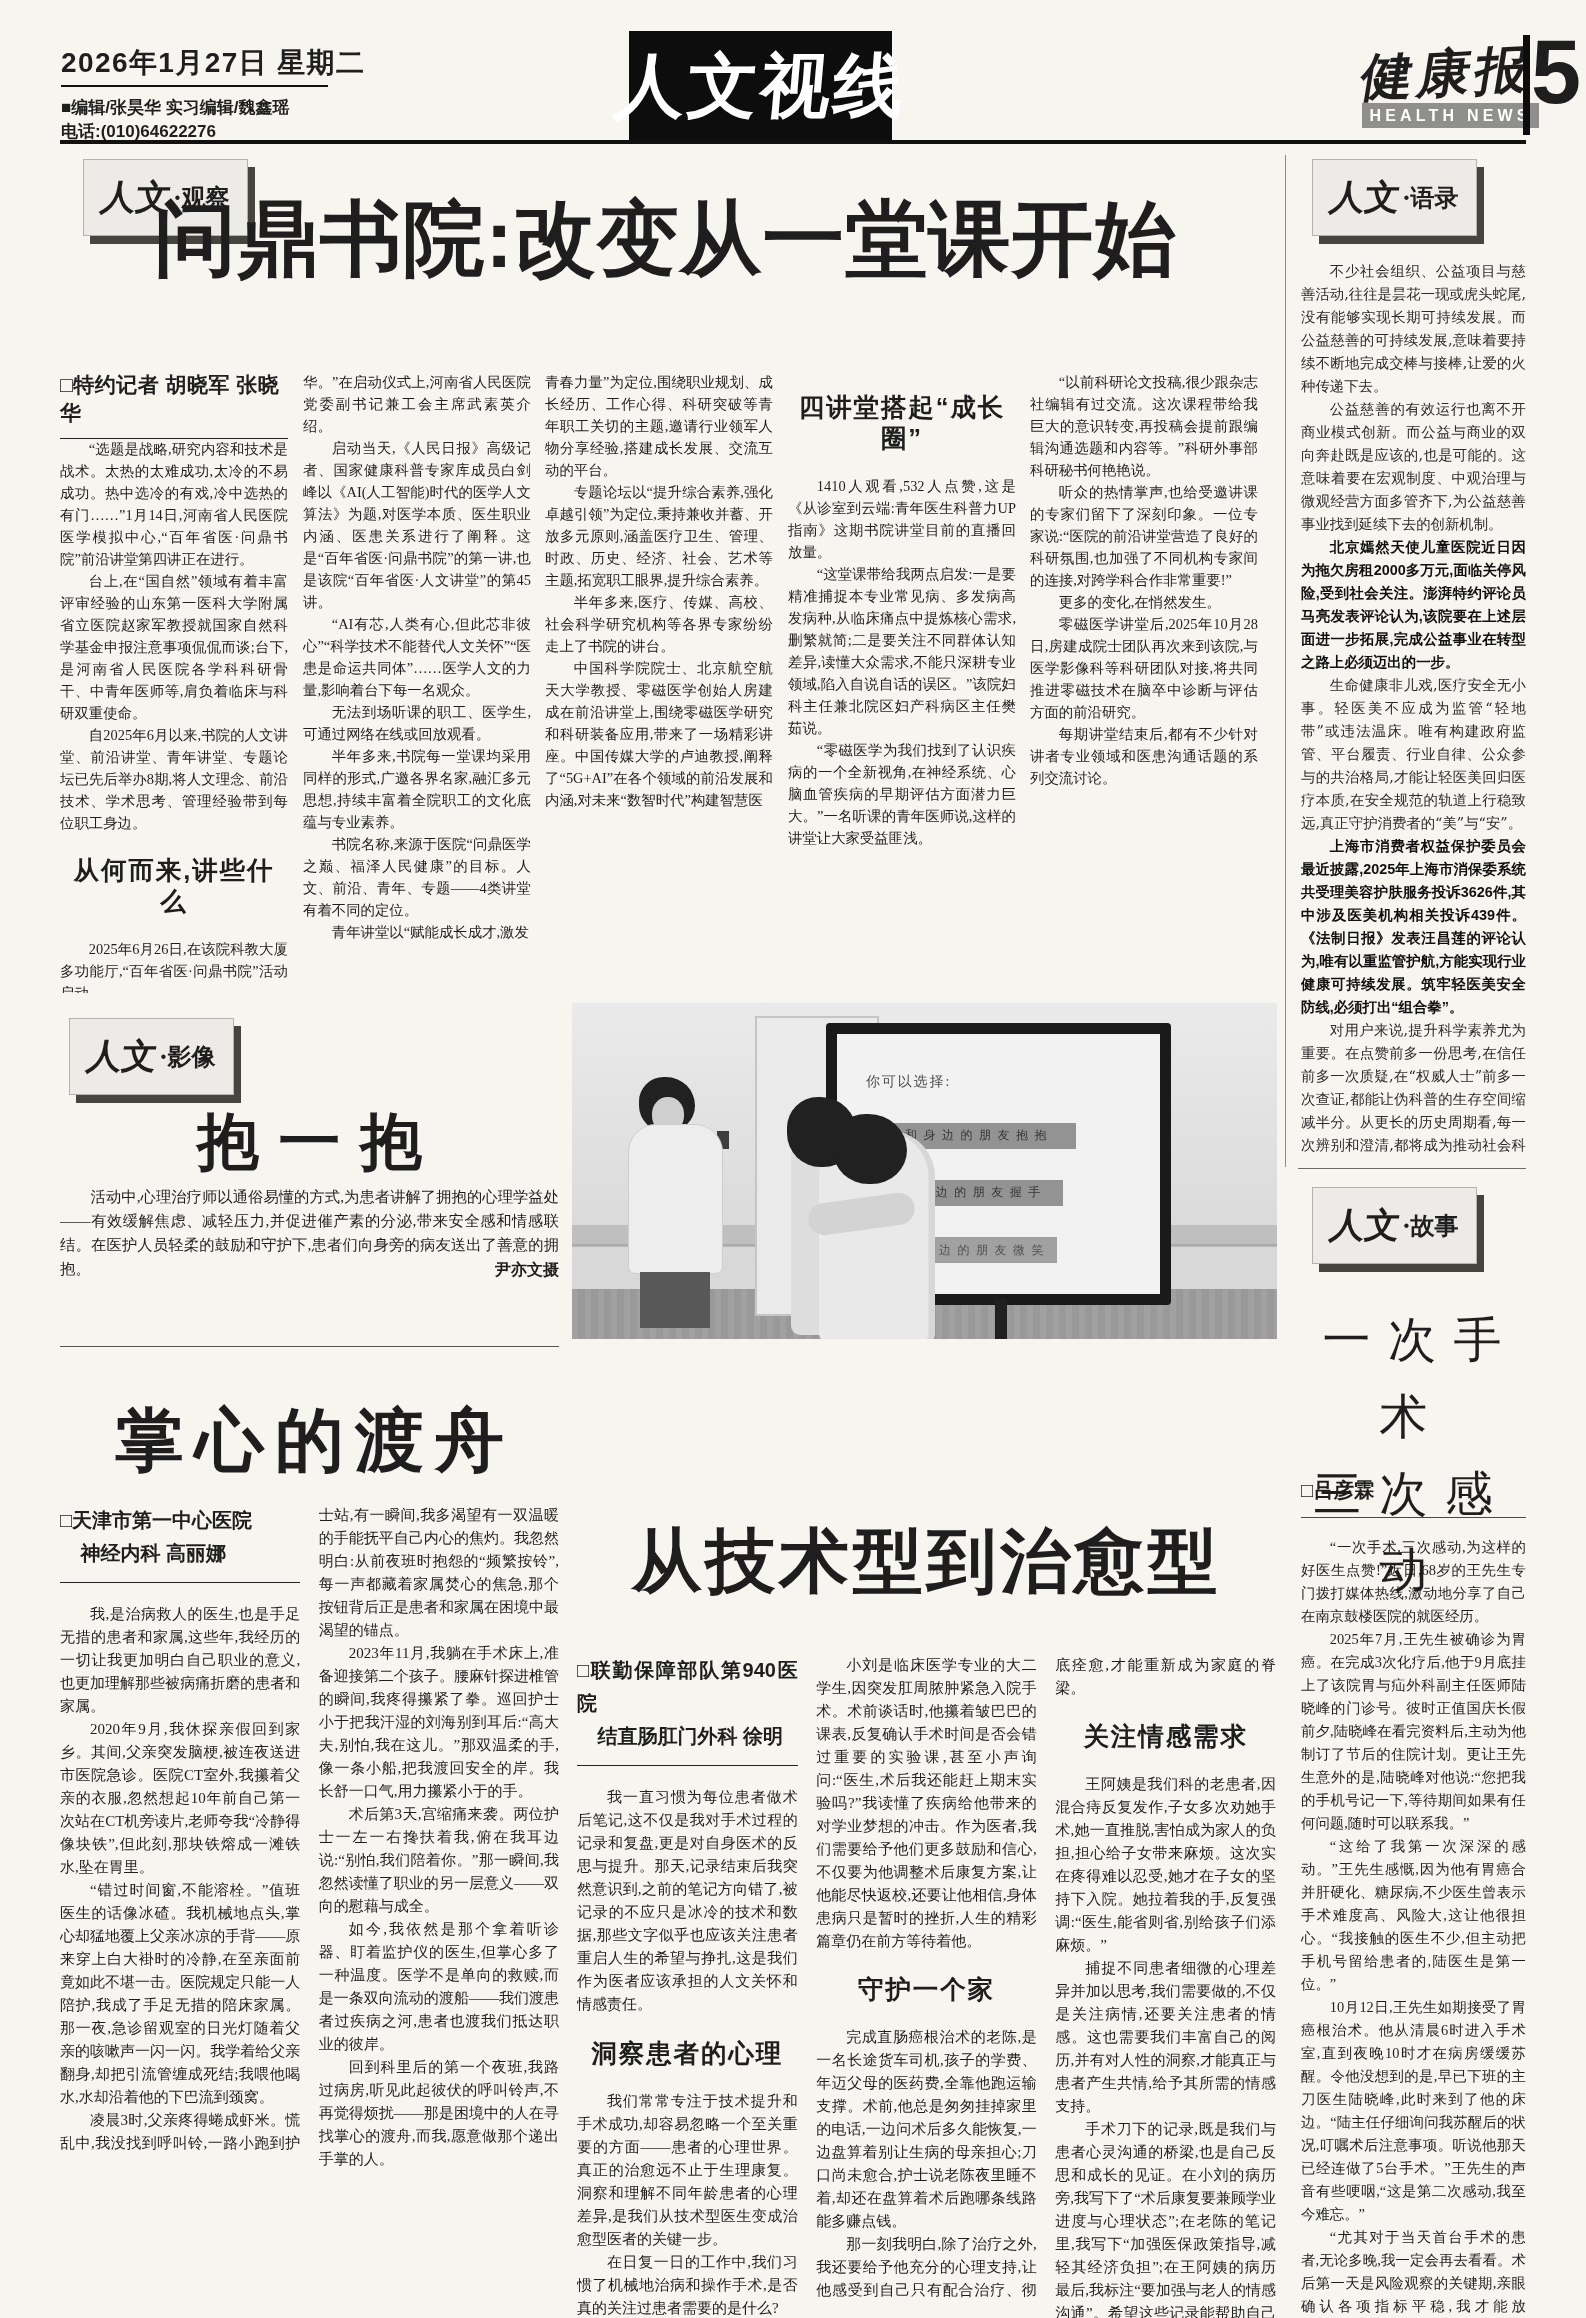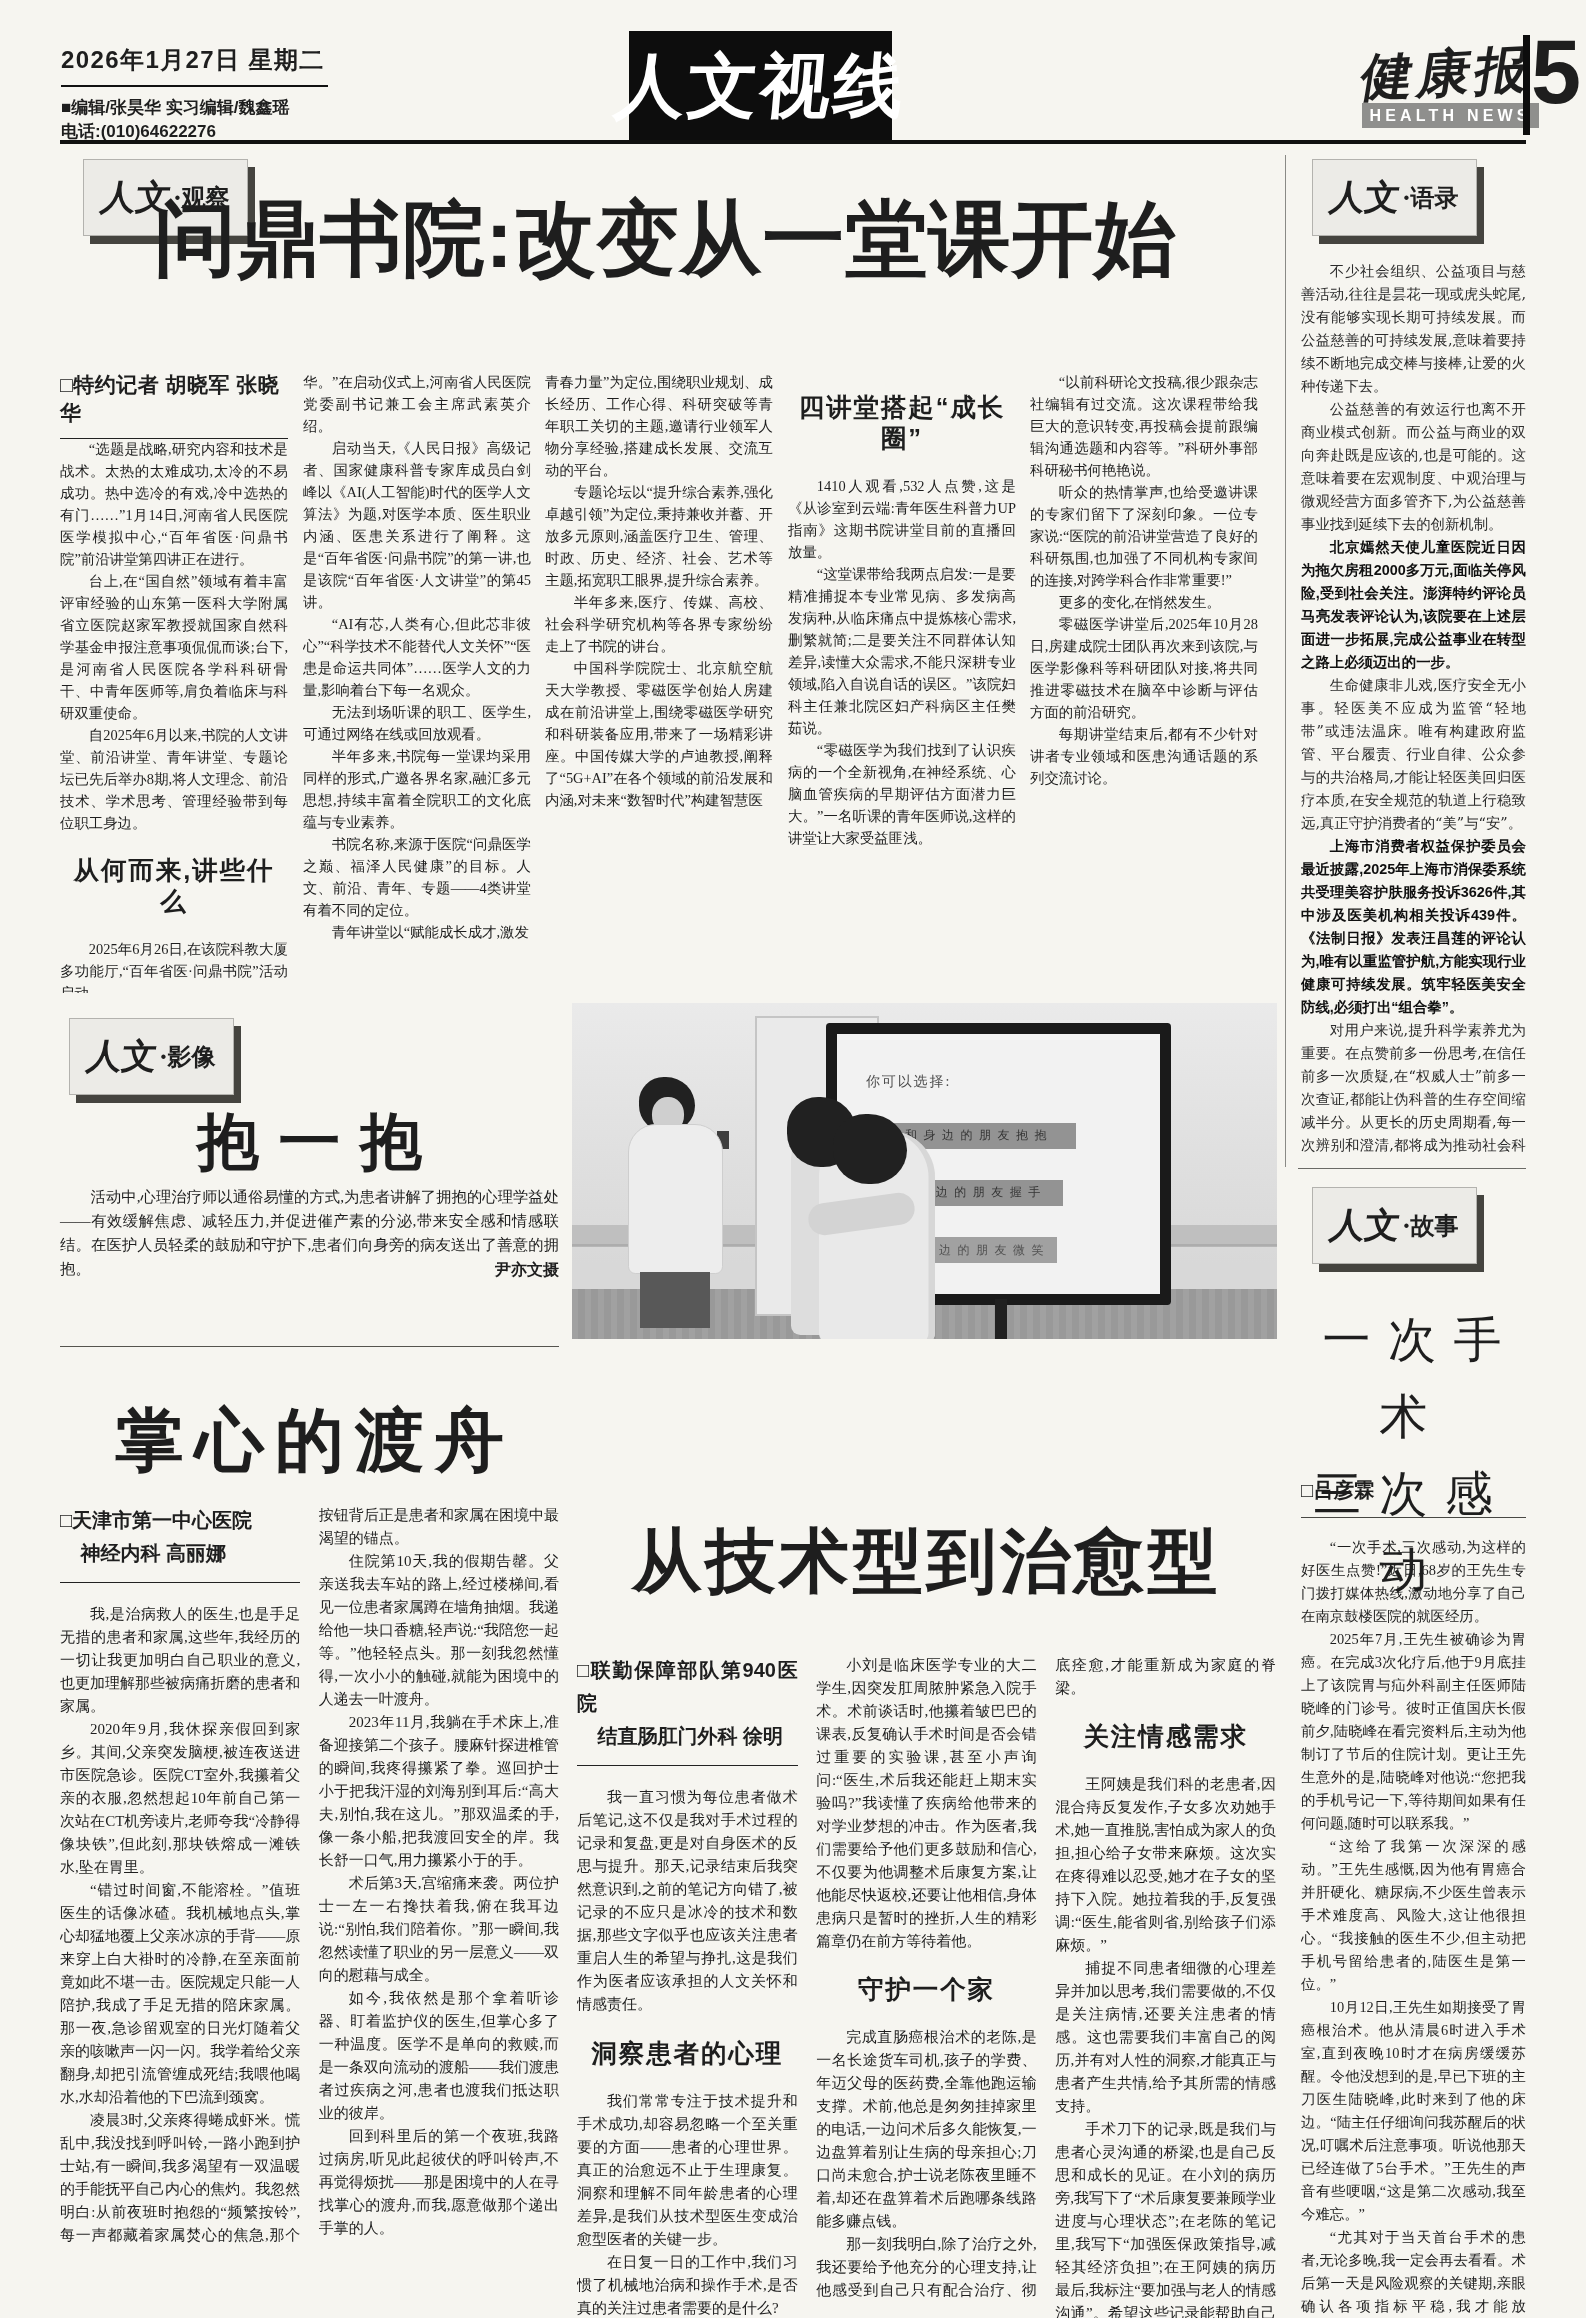--- a/index.html
+++ b/index.html
@@ -1,21 +1,21 @@
 <!DOCTYPE html>
 <html style="font-size:7.4px"><head>
 <meta charset="utf-8">
 <style>
   html,body{margin:0;padding:0;background:#e8e7e2;}
   .page{position:relative;width:1587px;height:2345px;background:#f6f5f0;
         font-family:"Liberation Serif","DejaVu Serif",serif;color:#1e1e1e;overflow:hidden;}
 
   
   .hdr-date{position:absolute;left:61px;top:44px;font-family:"Liberation Sans",sans-serif;
-            font-weight:700;font-size:24px;letter-spacing:1.4px;}
+            font-weight:700;font-size:28px;letter-spacing:1.4px;}
   .hdr-date-rule{position:absolute;left:61px;top:85px;width:267px;height:1.9px;background:#111;}
   .hdr-editors{position:absolute;left:61px;top:96px;font-family:"Liberation Sans",sans-serif;font-weight:700;font-size:17px;}
   .hdr-phone{position:absolute;left:61px;top:120px;font-family:"Liberation Sans",sans-serif;font-weight:700;font-size:17px;}
   .masthead-box{position:absolute;left:629px;top:31px;width:263px;height:111px;background:#0d0d0d;color:#fff;
                 display:flex;align-items:center;justify-content:center;}
   .masthead-text{font-size:70px;font-weight:900;font-family:"DejaVu Serif",serif;
                  transform:skewX(-5deg);letter-spacing:2.8px;white-space:nowrap;}
   .paper-name{position:absolute;left:1362px;top:39px;font-size:52px;font-weight:700;
               font-family:"DejaVu Serif",serif;transform:skewX(-12deg) rotate(-3deg);letter-spacing:4.6px;}
   .paper-en{position:absolute;left:1362px;top:103px;background:#8f8f8d;color:#fff;
@@ -255,21 +255,20 @@
   <h2 class="palm-title" style="margin:0;">掌心的渡舟</h2>
   <div class="flow palm-flow">
     <div class="flow-byline">
       <span>□天津市第一中心医院</span>
       <span class="l2">神经内科 高丽娜</span>
     </div>
   <p class="li-p">我,是治病救人的医生,也是手足无措的患者和家属,这些年,我经历的一切让我更加明白自己职业的意义,也更加理解那些被病痛折磨的患者和家属。</p>
       <p class="li-p">2020年9月,我休探亲假回到家乡。其间,父亲突发脑梗,被连夜送进市医院急诊。医院CT室外,我攥着父亲的衣服,忽然想起10年前自己第一次站在CT机旁读片,老师夸我“冷静得像块铁”,但此刻,那块铁熔成一滩铁水,坠在胃里。</p>
       <p class="li-p">“错过时间窗,不能溶栓。”值班医生的话像冰碴。我机械地点头,掌心却猛地覆上父亲冰凉的手背——原来穿上白大褂时的冷静,在至亲面前竟如此不堪一击。医院规定只能一人陪护,我成了手足无措的陪床家属。那一夜,急诊留观室的日光灯随着父亲的咳嗽声一闪一闪。我学着给父亲翻身,却把引流管缠成死结;我喂他喝水,水却沿着他的下巴流到颈窝。</p>
       <p class="li-p">凌晨3时,父亲疼得蜷成虾米。慌乱中,我没找到呼叫铃,一路小跑到护士站,有一瞬间,我多渴望有一双温暖的手能抚平自己内心的焦灼。我忽然明白:从前夜班时抱怨的“频繁按铃”,每一声都藏着家属焚心的焦急,那个按钮背后正是患者和家属在困境中最渴望的锚点。</p>
-      <p class="li-p">住院第10天,我的假期告罄。父亲送我去车站的路上,经过楼梯间,看见一位患者家属蹲在墙角抽烟。我递给他一块口香糖,轻声说:“我陪您一起等。”他轻轻点头。那一刻我忽然懂得,一次小小的触碰,就能为困境中的人递去一叶渡舟。</p>
       <p class="li-p">2023年11月,我躺在手术床上,准备迎接第二个孩子。腰麻针探进椎管的瞬间,我疼得攥紧了拳。巡回护士小于把我汗湿的刘海别到耳后:“高大夫,别怕,我在这儿。”那双温柔的手,像一条小船,把我渡回安全的岸。我长舒一口气,用力攥紧小于的手。</p>
       <p class="li-p">术后第3天,宫缩痛来袭。两位护士一左一右搀扶着我,俯在我耳边说:“别怕,我们陪着你。”那一瞬间,我忽然读懂了职业的另一层意义——双向的慰藉与成全。</p>
       <p class="li-p">如今,我依然是那个拿着听诊器、盯着监护仪的医生,但掌心多了一种温度。医学不是单向的救赎,而是一条双向流动的渡船——我们渡患者过疾病之河,患者也渡我们抵达职业的彼岸。</p>
       <p class="li-p">回到科里后的第一个夜班,我路过病房,听见此起彼伏的呼叫铃声,不再觉得烦扰——那是困境中的人在寻找掌心的渡舟,而我,愿意做那个递出手掌的人。</p>
     </div>
 
   <h2 class="healer-title" style="margin:0;">从技术型到治愈型</h2>
   <div class="flow healer-flow">
     <div class="flow-byline">
       <span>□联勤保障部队第940医院</span>

